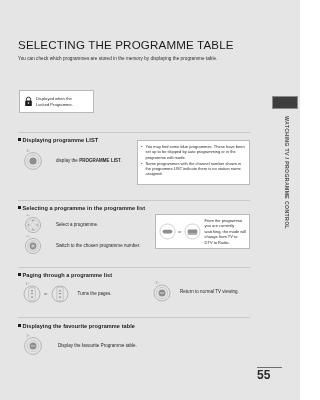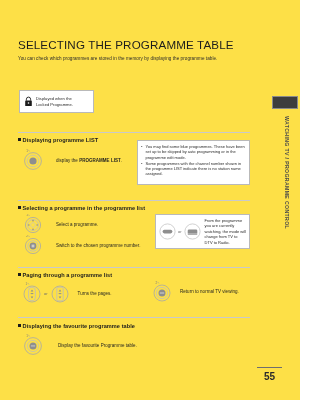--- a/index.html
+++ b/index.html
@@ -6,21 +6,21 @@
   html, body {
     width: 300px; height: 400px;
     background: #ffffff;
     font-family: "Liberation Sans", sans-serif;
     color: #1c1c1c;
     overflow: hidden;
   }
   .page {
     position: relative;
     width: 300px; height: 400px;
-    background: #fde047;
+    background: #e5e5e5;
   }
   
   .side-rail {
     position: absolute;
     right: 0; top: 0;
     width: 33px; height: 400px;
   }
   .side-tab {
     position: absolute;
     right: 2px; top: 96px;
@@ -141,24 +141,24 @@
   
   .pg-rule {
     position: absolute;
     right: 18px; bottom: 32px;
     width: 25px; height: 0;
     border-top: 1.1px solid #6e6e6e;
   }
   .pg-num {
     position: absolute;
     right: 18px; bottom: 18px;
-    font-size: 10px;
+    font-size: 12px;
     font-weight: 700;
     color: #2b2b2b;
-    text-align: center;
+    text-align: left;
     width: 25px;
   }
   svg { display: block; }
 </style>
 </head>
 <body>
 
 <div class="page">
 
   <div class="side-rail">

